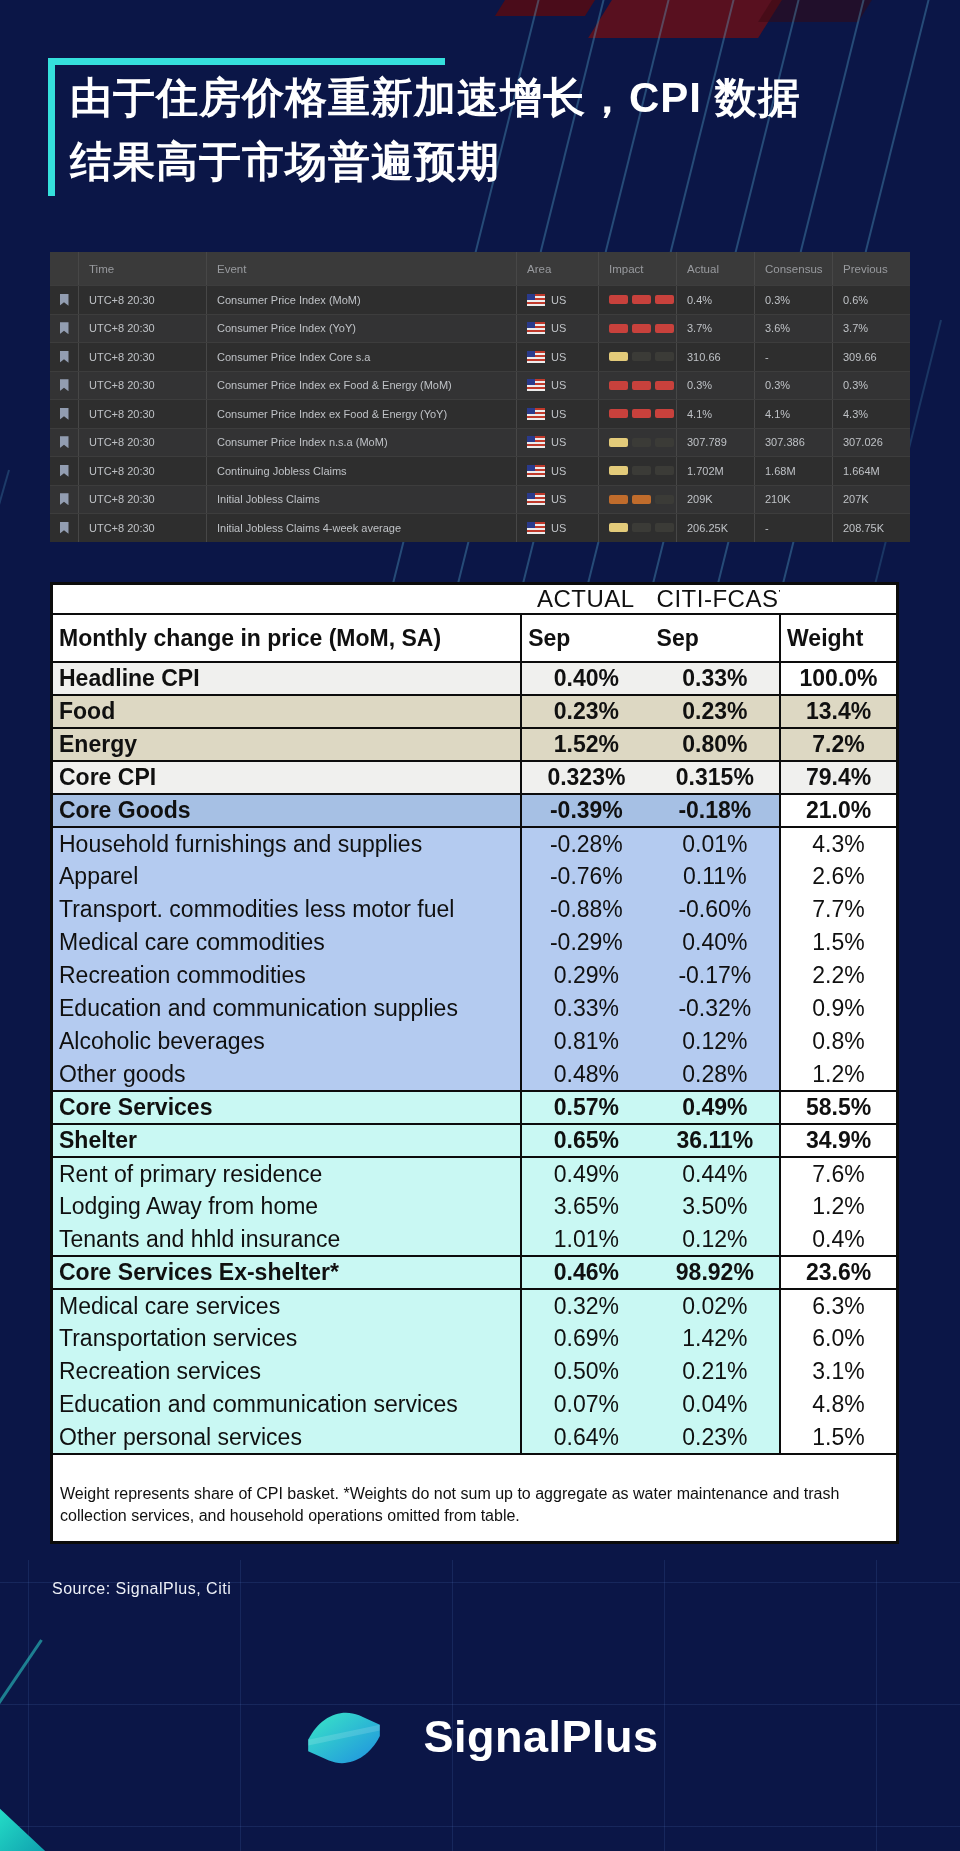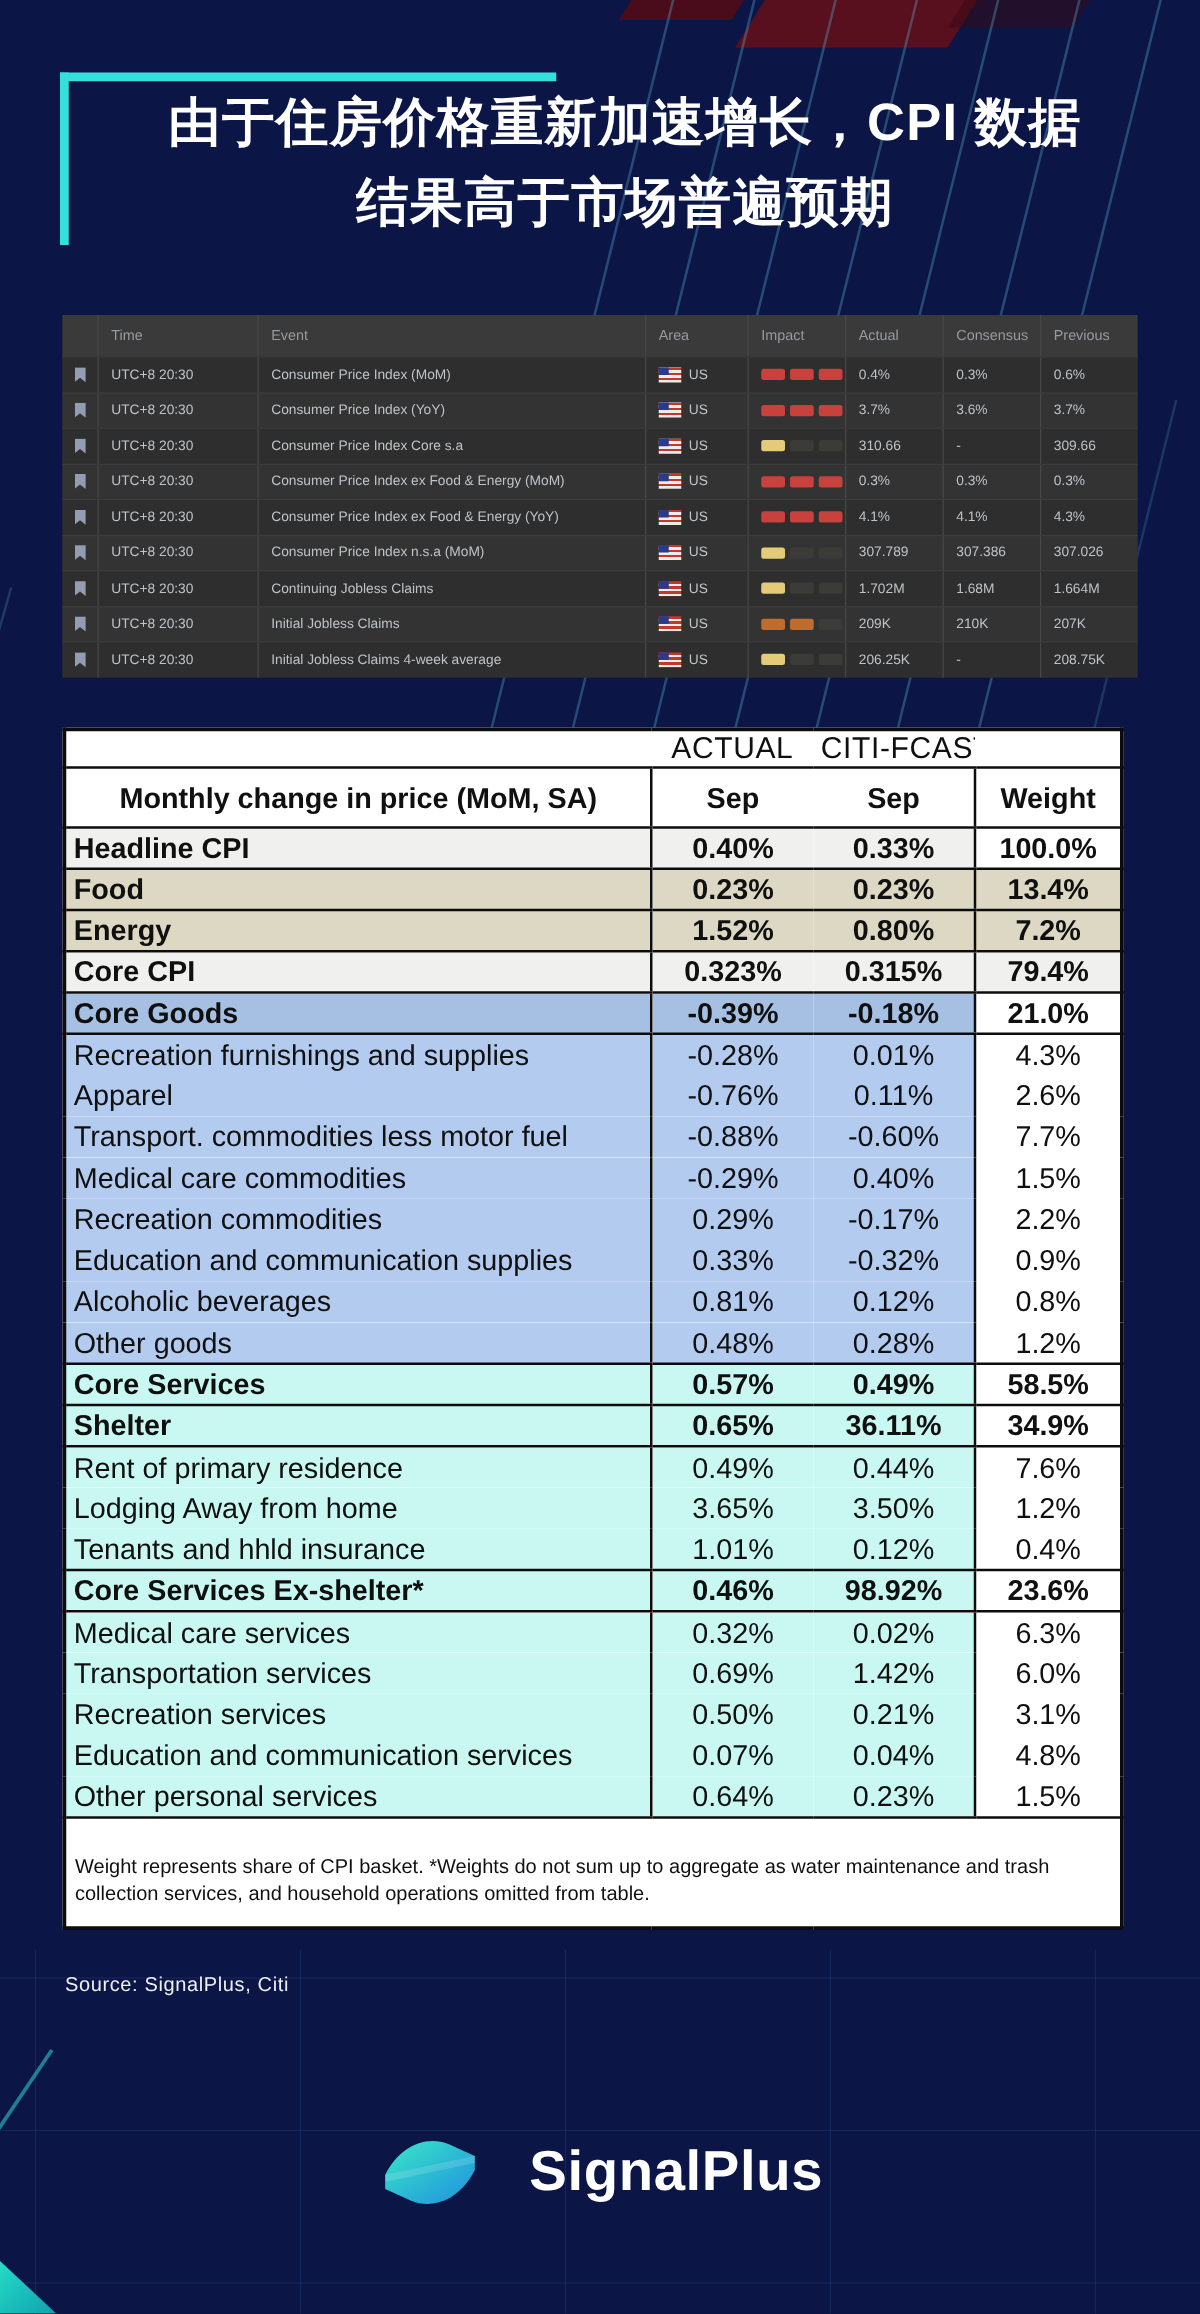--- a/index.html
+++ b/index.html
@@ -10,21 +10,21 @@
   .dline { position:absolute; width:2px; background:rgba(96,190,225,.32); transform-origin:top center; }
   .dline.teal { background:rgba(45,215,205,.55); width:3px; }
   .maroon { position:absolute; transform:skewX(-32deg); }
   .corner-tri { position:absolute; left:0; top:1804px; width:48px; height:47px;
       background:linear-gradient(135deg,#25e0c8,#0f9fae); clip-path:polygon(0 10%,0 100%,94% 100%); }
   .grid-bottom { position:absolute; left:0; top:1560px; width:960px; height:291px;
       background-image:linear-gradient(rgba(95,135,215,.15) 1px,transparent 1px),
                        linear-gradient(90deg,rgba(95,135,215,.15) 1px,transparent 1px);
       background-size:212px 122px; background-position:28px 22px; }
 
-  .layer { position:absolute; z-index:1;text-align:center; }
+  .layer { position:absolute; z-index:1; }
 
   
   .title-topline { left:48px; top:58px; width:397px; height:7px; background:var(--accent); }
   .title-sideline { left:48px; top:58px; width:7px; height:138px; background:var(--accent); }
   .title-text { left:70px; top:66px; width:860px; color:#ffffff; font-weight:bold;
       font-size:42px; line-height:64px; letter-spacing:1px; }
 
   
   .calendar { left:50px; top:252px; width:860px; background:#303030; color:#bfc2c6; font-size:11px; }
   .cal-header, .cal-row { display:grid; grid-template-columns:28px 128px 310px 82px 78px 78px 78px 78px; }
@@ -41,21 +41,21 @@
   .flag::after { content:""; position:absolute; left:0; top:0; width:8px; height:6px; background:#2a3a8c; }
   .ibar { width:19px; height:9px; border-radius:2px; margin-right:4px; display:inline-block; flex:0 0 auto; }
 
   
   table.cpi { left:50px; top:582px; width:849px; position:absolute; z-index:1;
       border-collapse:collapse; background:#ffffff; table-layout:fixed; color:#101010; }
   table.cpi, table.cpi td { border:0 solid #0c0c0c; }
   table.cpi { border-width:3px; }
   .cpi td { padding:0 6px; height:33px; font-size:23px; overflow:hidden; white-space:nowrap; }
   .cpi tr.h1 td { height:29px; font-size:24px; text-align:center; font-weight:normal; letter-spacing:.5px; }
-  .cpi tr.h2 td { height:48px; font-weight:bold; text-align:center;
+  .cpi tr.h2 td { height:48px; font-weight:bold; text-align:left;
       border-top:2.5px solid #0c0c0c; border-bottom:2.5px solid #0c0c0c; }
   .cpi tr:not(.h1) td:nth-child(2), .cpi tr:not(.h1) td:nth-child(4) { border-left:2.5px solid #0c0c0c; }
   .cpi tr.divider td { border-bottom:2.5px solid #0c0c0c; }
   .cpi tr.bold td { font-weight:bold; }
   .cpi td.lbl { text-align:left; }
   .cpi td.val, .cpi td.wt { text-align:center; }
   tr.grey td { background:var(--grey); }
   tr.tan td { background:var(--tan); }
   tr.blue_main td { background:var(--blue_main); }
   tr.blue_sub td { background:var(--blue_sub); }
@@ -303,21 +303,21 @@
         <td class="val">0.315%</td>
         <td class="wt wt-grey">79.4%</td>
       </tr>
       <tr class="blue_main bold divider">
         <td class="lbl">Core Goods</td>
         <td class="val">-0.39%</td>
         <td class="val">-0.18%</td>
         <td class="wt wt-white">21.0%</td>
       </tr>
       <tr class="blue_sub">
-        <td class="lbl">Recreation furnishings and supplies</td>
+        <td class="lbl">Household furnishings and supplies</td>
         <td class="val">-0.28%</td>
         <td class="val">0.01%</td>
         <td class="wt wt-white">4.3%</td>
       </tr>
       <tr class="blue_sub">
         <td class="lbl">Apparel</td>
         <td class="val">-0.76%</td>
         <td class="val">0.11%</td>
         <td class="wt wt-white">2.6%</td>
       </tr>

